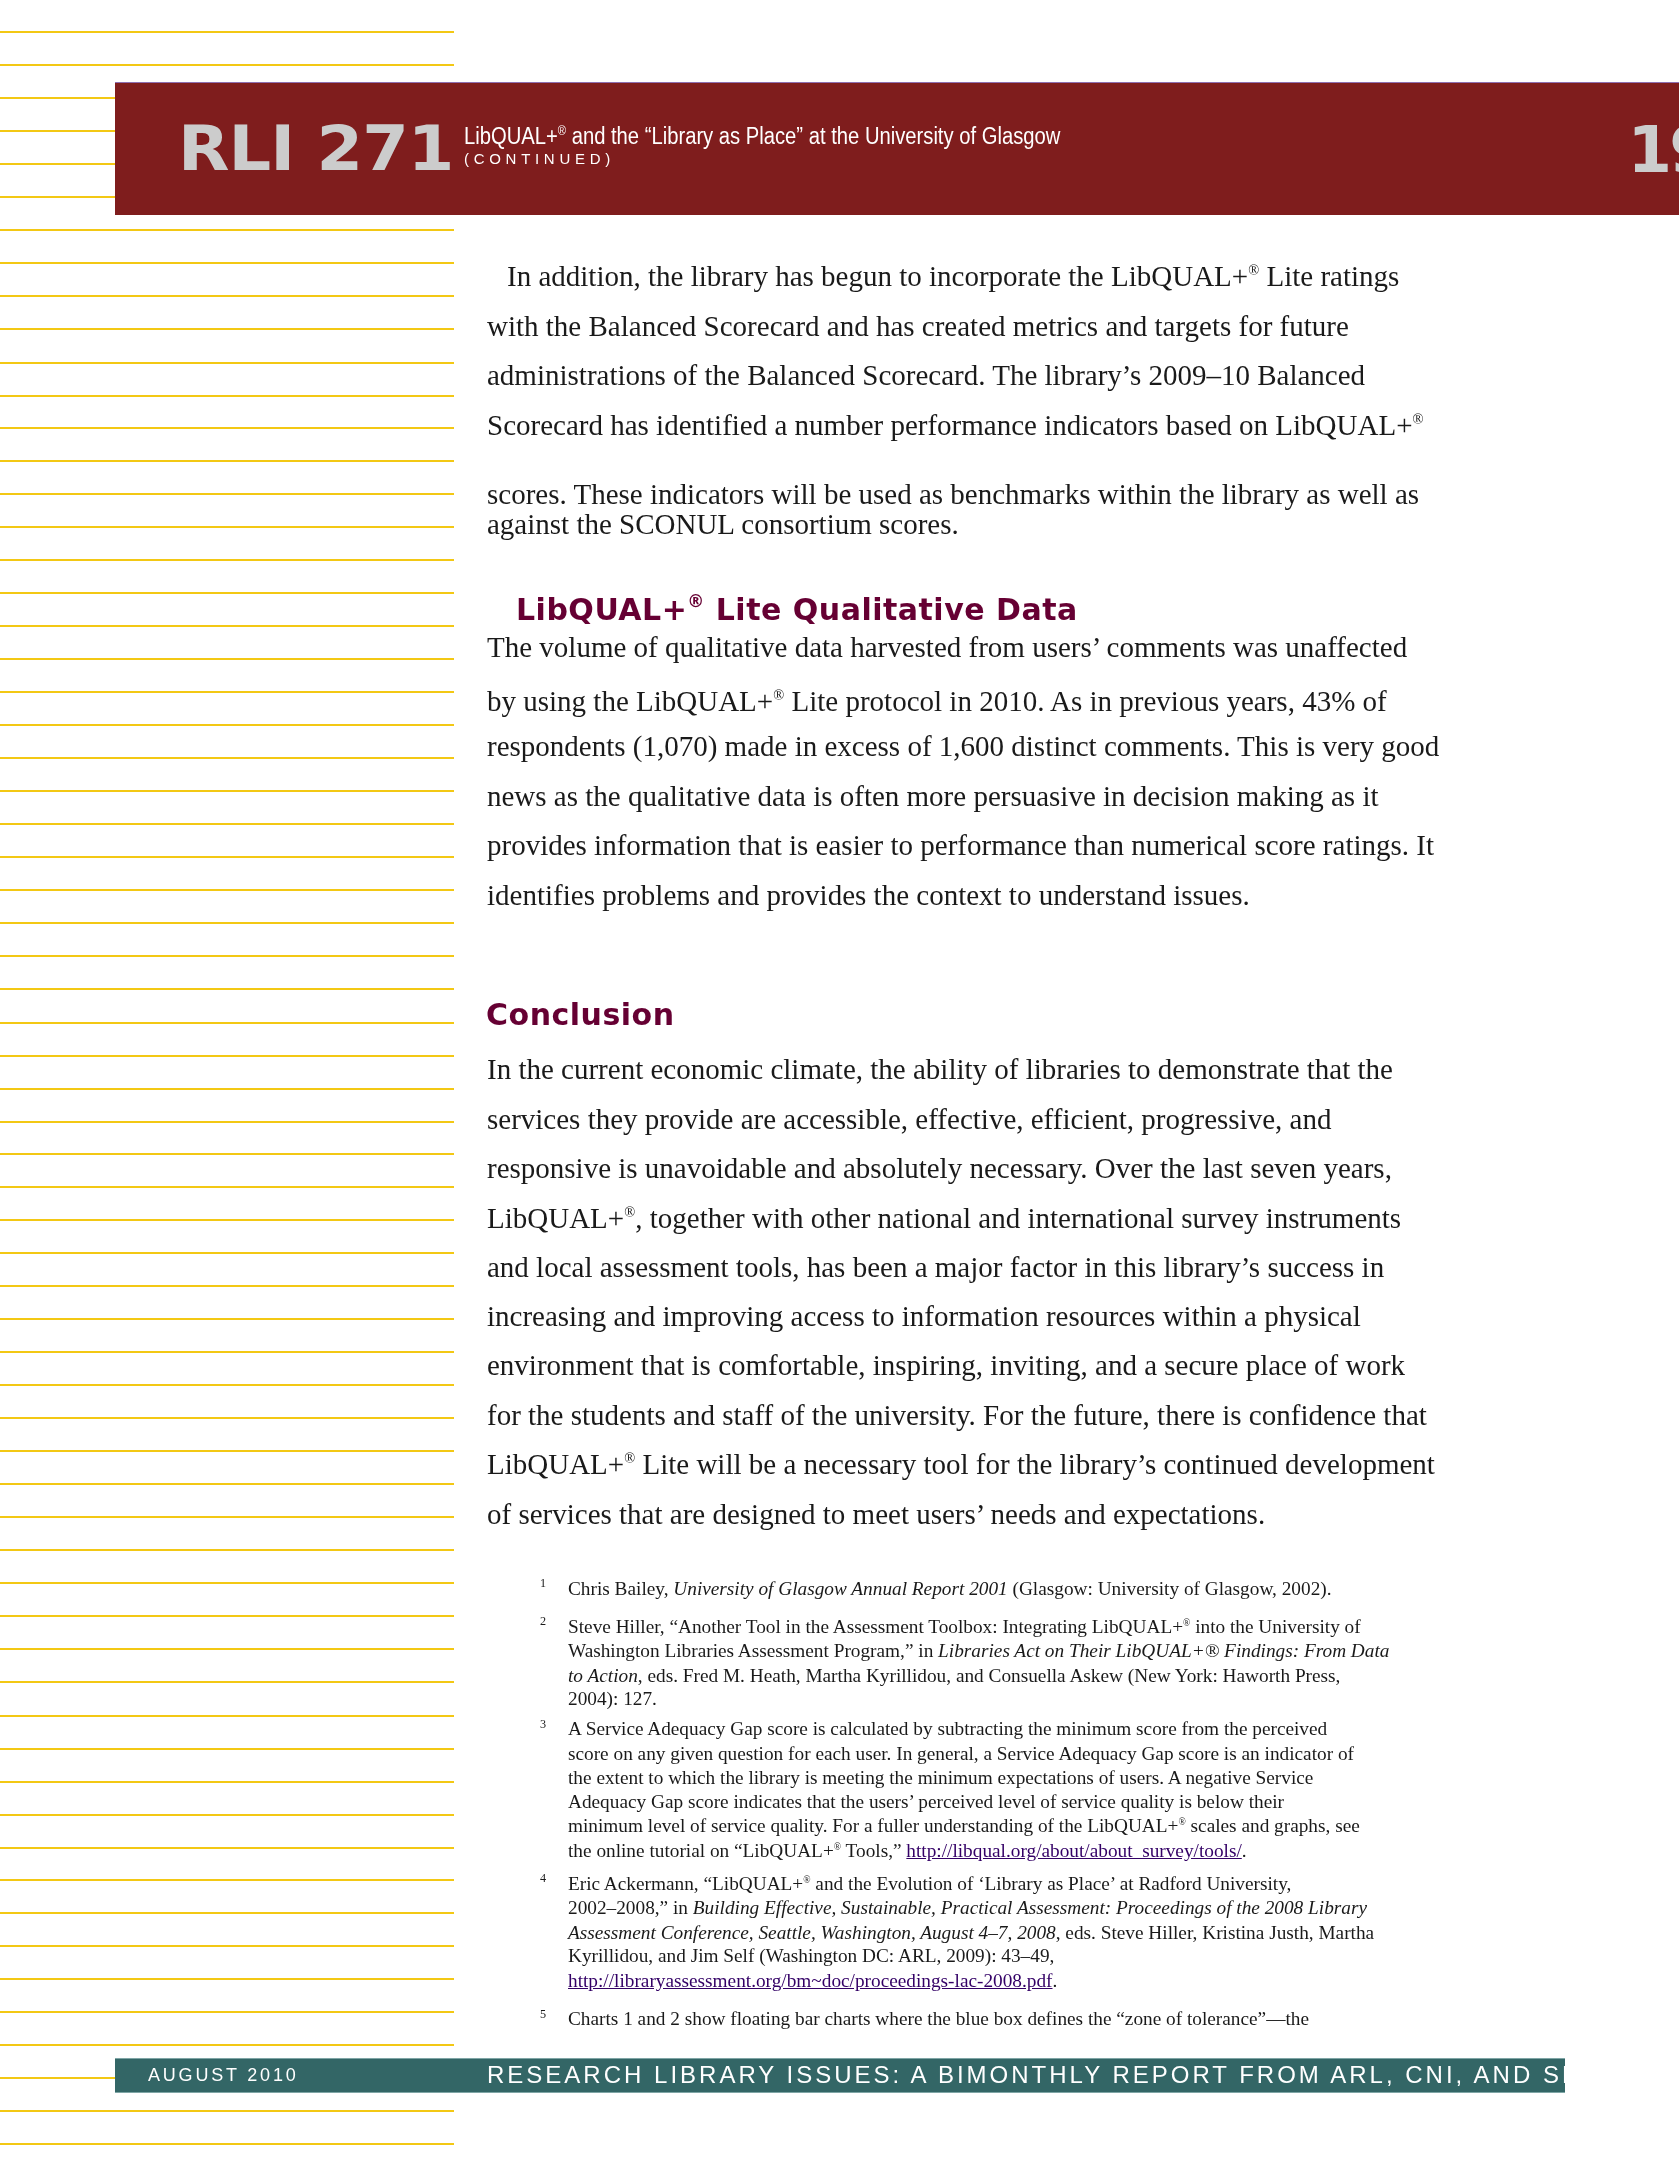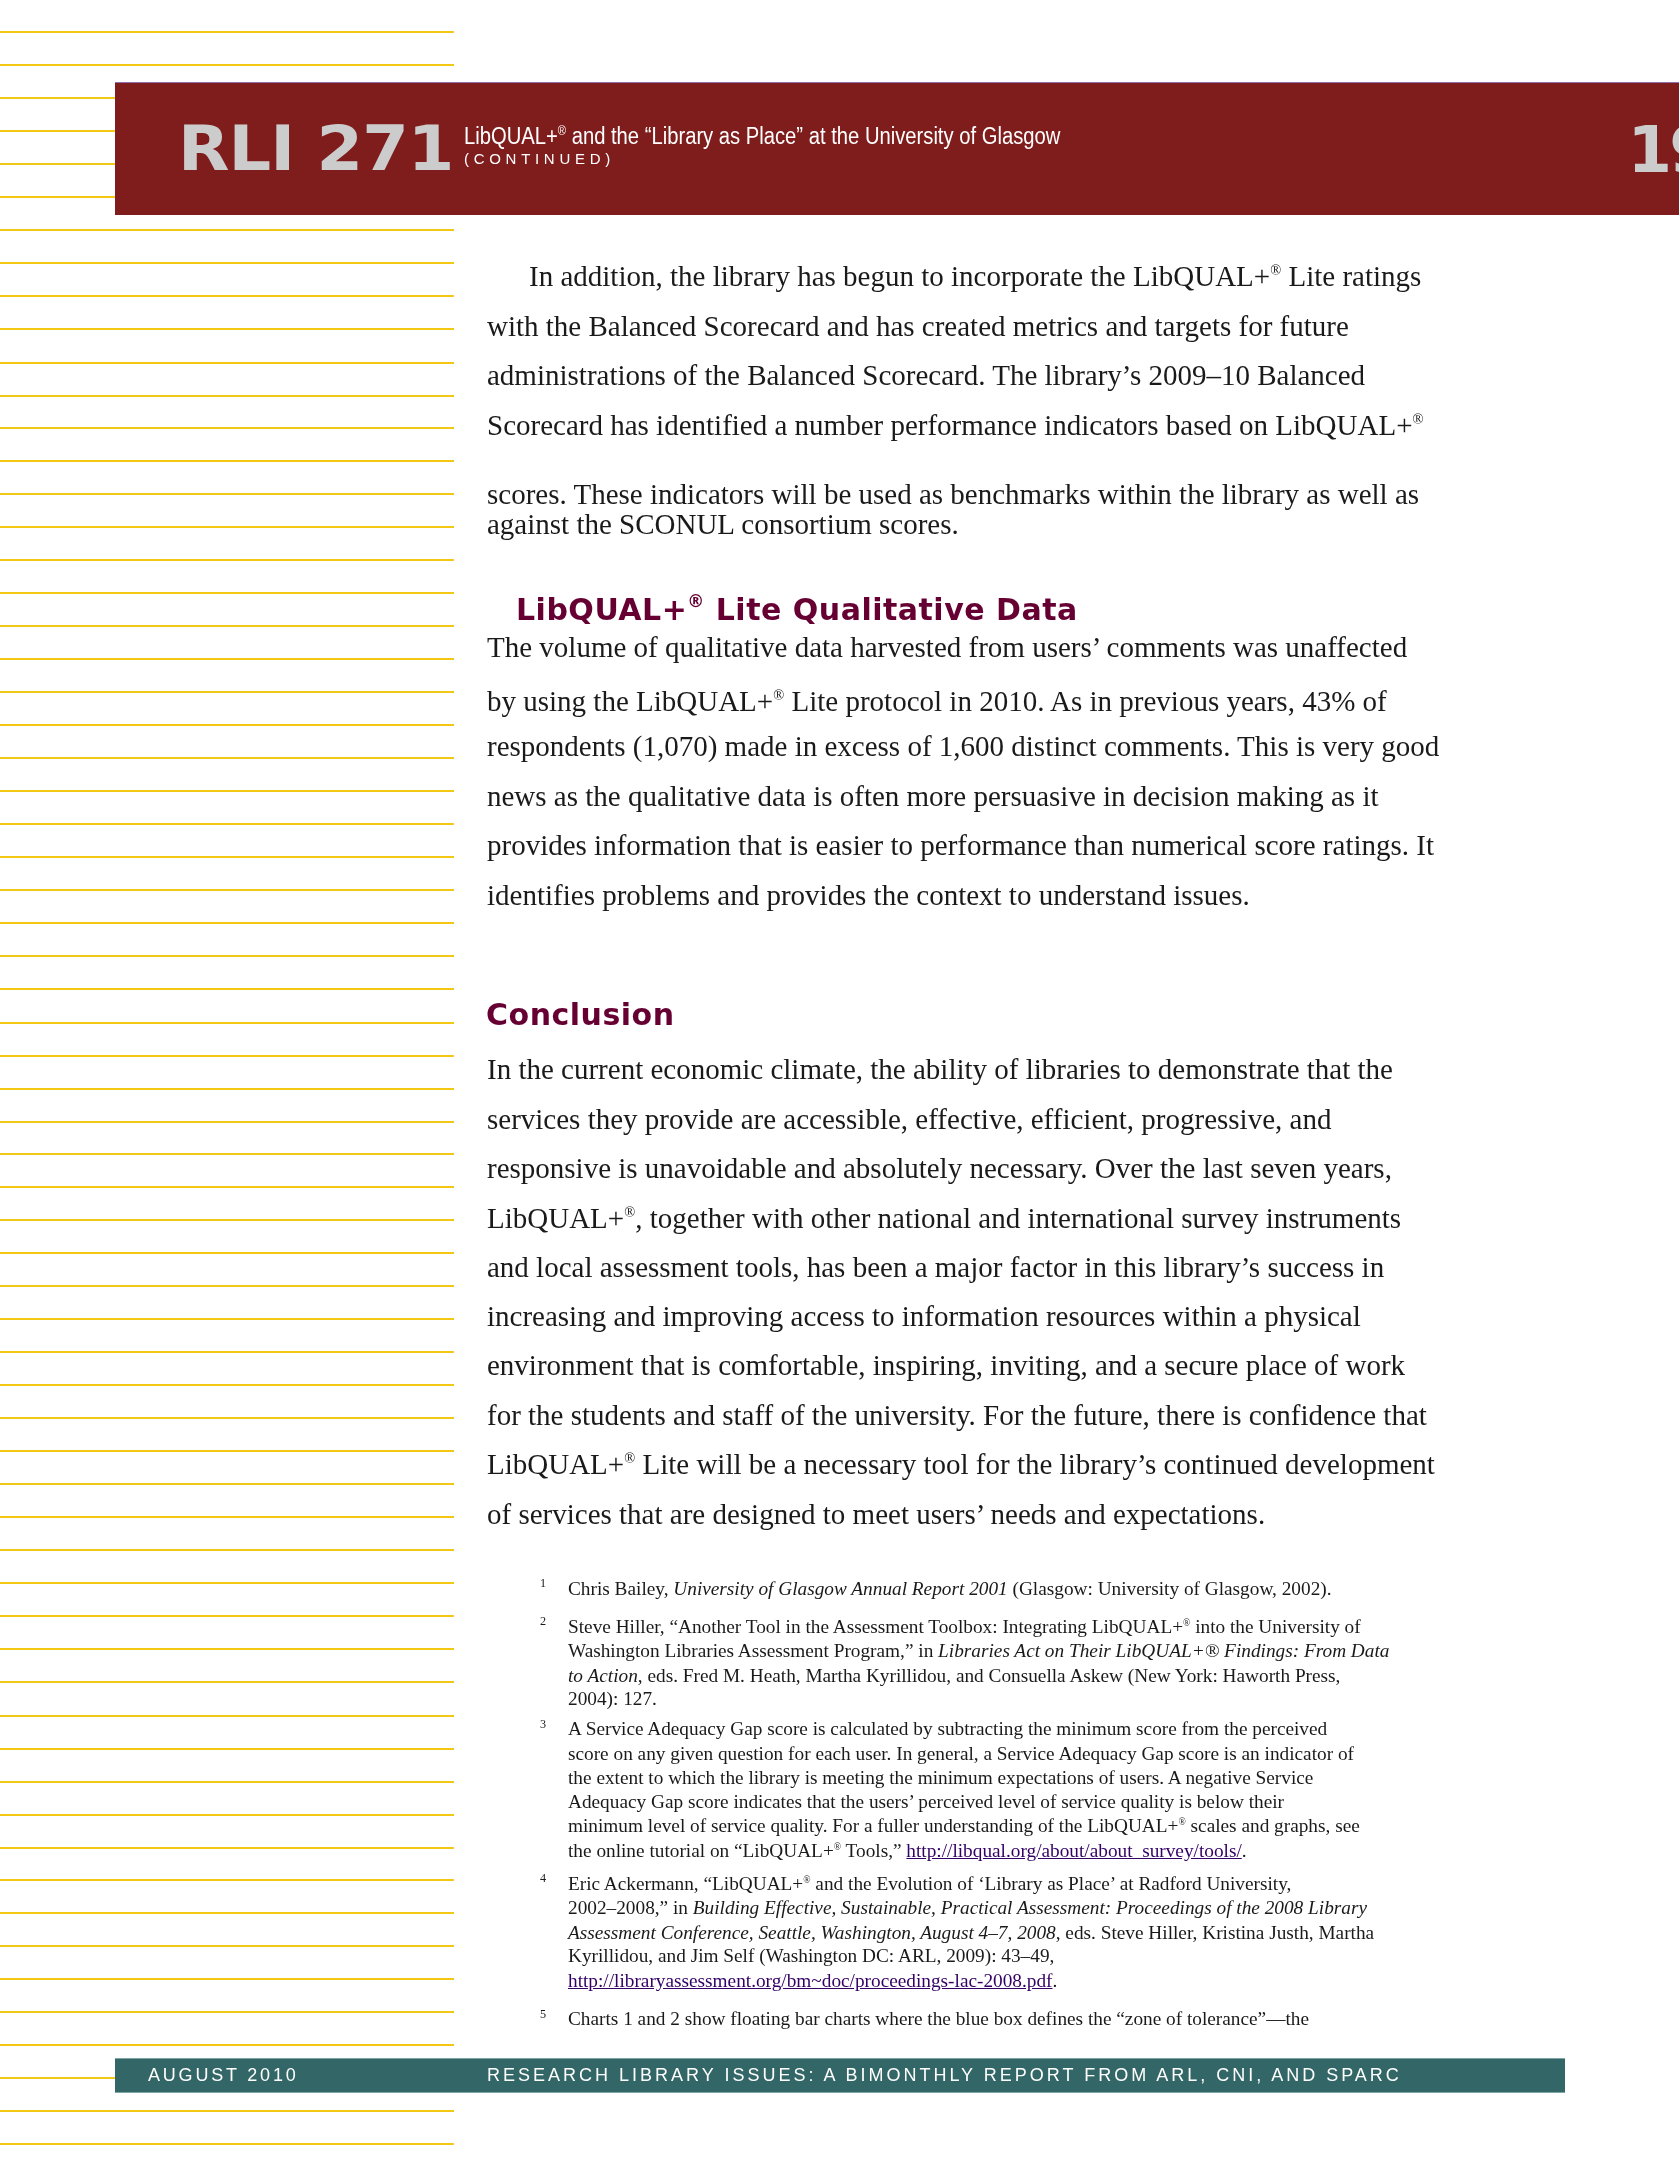--- a/index.html
+++ b/index.html
@@ -13,21 +13,21 @@
   .pageno { position:absolute; right:26px; top:30px; font-family:"DejaVu Sans", sans-serif; font-weight:bold; font-size:64px; color:#cccccc; line-height:75px; letter-spacing:-2.8px; }
   .line { position:absolute; left:487px; font-family:"Liberation Serif", "DejaVu Serif", serif; font-size:29px; color:#1a1a1a; white-space:nowrap; line-height:34px; }
   .line sup, .fn sup { font-size:0.5em; vertical-align:0.75em; line-height:0; }
   .h2 { position:absolute; left:486px; font-family:"DejaVu Sans", sans-serif; font-weight:bold; font-size:30px; color:#660033; white-space:nowrap; line-height:38px; letter-spacing:0.5px; }
   .h2 sup { font-size:17px; vertical-align:13px; line-height:0; }
   .fn { position:absolute; left:568px; font-family:"Liberation Serif", "DejaVu Serif", serif; font-size:19.3px; color:#1a1a1a; white-space:nowrap; line-height:22.6px; }
   .fnum { position:absolute; left:540px; font-family:"Liberation Serif", serif; font-size:12.2px; color:#1a1a1a; line-height:15px; }
   .fn a { color:#330066; text-decoration:underline; }
   .footer { position:absolute; left:115px; top:2058px; width:1450px; height:33px; background:#336666; border-top:0.9px solid #7fa6a6; border-bottom:0.9px solid #7fa6a6; }
   .ft-date { position:absolute; left:33px; top:4.7px; font-family:"Liberation Sans", sans-serif; font-size:18px; color:#ffffff; letter-spacing:2.8px; line-height:22.6px; white-space:nowrap; }
-  .ft-pub { position:absolute; left:372px; top:4.7px; font-family:"Liberation Sans", sans-serif; font-size:18px; color:#ffffff; letter-spacing:3px; line-height:22.6px; white-space:nowrap; }
+  .ft-pub { position:absolute; left:372px; top:4.7px; font-family:"Liberation Sans", sans-serif; font-size:24px; color:#ffffff; letter-spacing:3px; line-height:22.6px; white-space:nowrap; }
 </style>
 </head>
 <body>
 
 <div id="rules">
     <div class="rule" style="top: 31px;"></div>
     <div class="rule" style="top: 64px;"></div>
     <div class="rule" style="top: 97px;"></div>
     <div class="rule" style="top: 130px;"></div>
     <div class="rule" style="top: 163px;"></div>
@@ -94,21 +94,21 @@
   </div>
 
 <div class="header">
   <div class="rli">RLI 271</div>
   <div class="hdr-title"><span>LibQUAL+</span><sup>®</sup><span> and the “Library as Place” at the University of Glasgow</span></div>
   <div class="hdr-cont">(CONTINUED)</div>
   <div class="pageno">19</div>
 </div>
 
 <div id="body-lines">
-    <div class="line" style="top: 259px; left: 529px;"><span>In addition, the library has begun to incorporate the LibQUAL+</span><sup>®</sup><span> Lite ratings</span></div>
+    <div class="line" style="top: 259px; left: 507px;"><span>In addition, the library has begun to incorporate the LibQUAL+</span><sup>®</sup><span> Lite ratings</span></div>
     <div class="line" style="top: 309px;"><span>with the Balanced Scorecard and has created metrics and targets for future</span></div>
     <div class="line" style="top: 358px;"><span>administrations of the Balanced Scorecard. The library’s 2009–10 Balanced</span></div>
     <div class="line" style="top: 408px;"><span>Scorecard has identified a number performance indicators based on LibQUAL+</span><sup>®</sup></div>
     <div class="line" style="top: 457px; margin-top: 20px;"><span>scores. These indicators will be used as benchmarks within the library as well as</span></div>
     <div class="line" style="top: 507px;"><span>against the SCONUL consortium scores.</span></div>
     <div class="line" style="top: 630px;"><span>The volume of qualitative data harvested from users’ comments was unaffected</span></div>
     <div class="line" style="top: 684px;"><span>by using the LibQUAL+</span><sup>®</sup><span> Lite protocol in 2010. As in previous years, 43% of</span></div>
     <div class="line" style="top: 729px;"><span>respondents (1,070) made in excess of 1,600 distinct comments. This is very good</span></div>
     <div class="line" style="top: 779px;"><span>news as the qualitative data is often more persuasive in decision making as it</span></div>
     <div class="line" style="top: 828px;"><span>provides information that is easier to performance than numerical score ratings. It</span></div>

